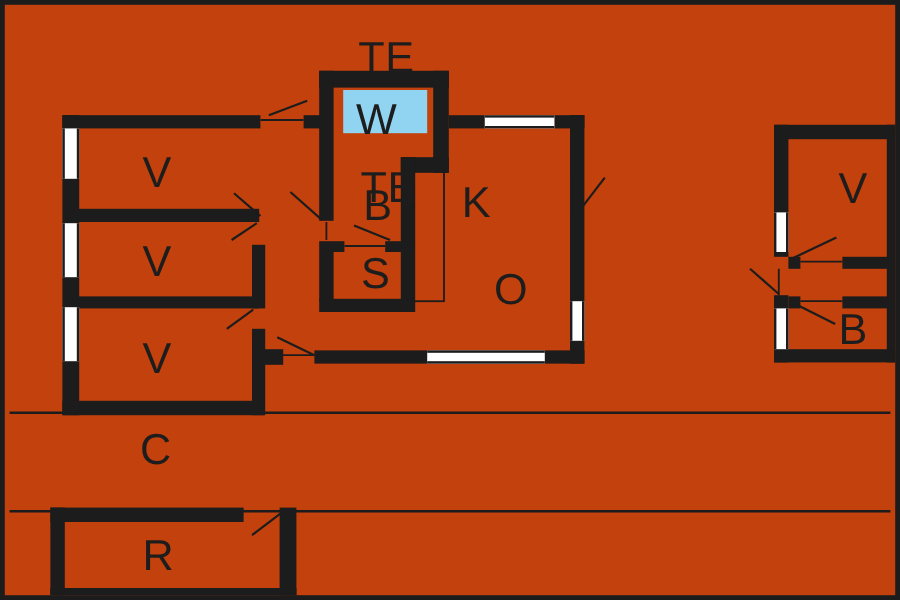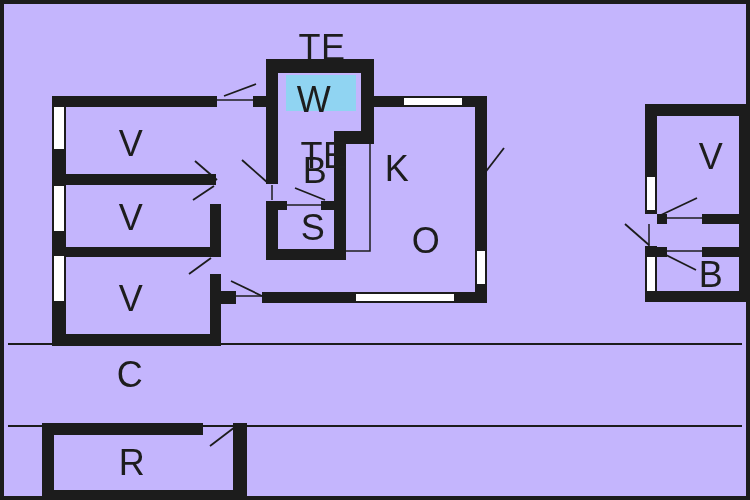--- a/index.html
+++ b/index.html
@@ -1,20 +1,20 @@
 <!DOCTYPE html>
 <html><head>
 <meta charset="utf-8">
 <style>
   html,body{margin:0;padding:0;background:#ffffff;}
   #plan{
     position:relative;
     width:742px;height:492px;
     border:4px solid #1c1c1c;
-    background:#c4b5fd;
+    background:#c2410c;
     overflow:hidden;
     font-family:"Liberation Sans", sans-serif;
   }
   .wall{position:absolute;background:#1c1c1c;}
   .window{position:absolute;background:#ffffff;box-sizing:border-box;}
   .window.v{border-left:2px solid #1c1c1c;border-right:2px solid #1c1c1c;}
   .window.h{border-top:2px solid #1c1c1c;border-bottom:2px solid #1c1c1c;}
   .highlight{position:absolute;}
   .room-label{
     position:absolute;

